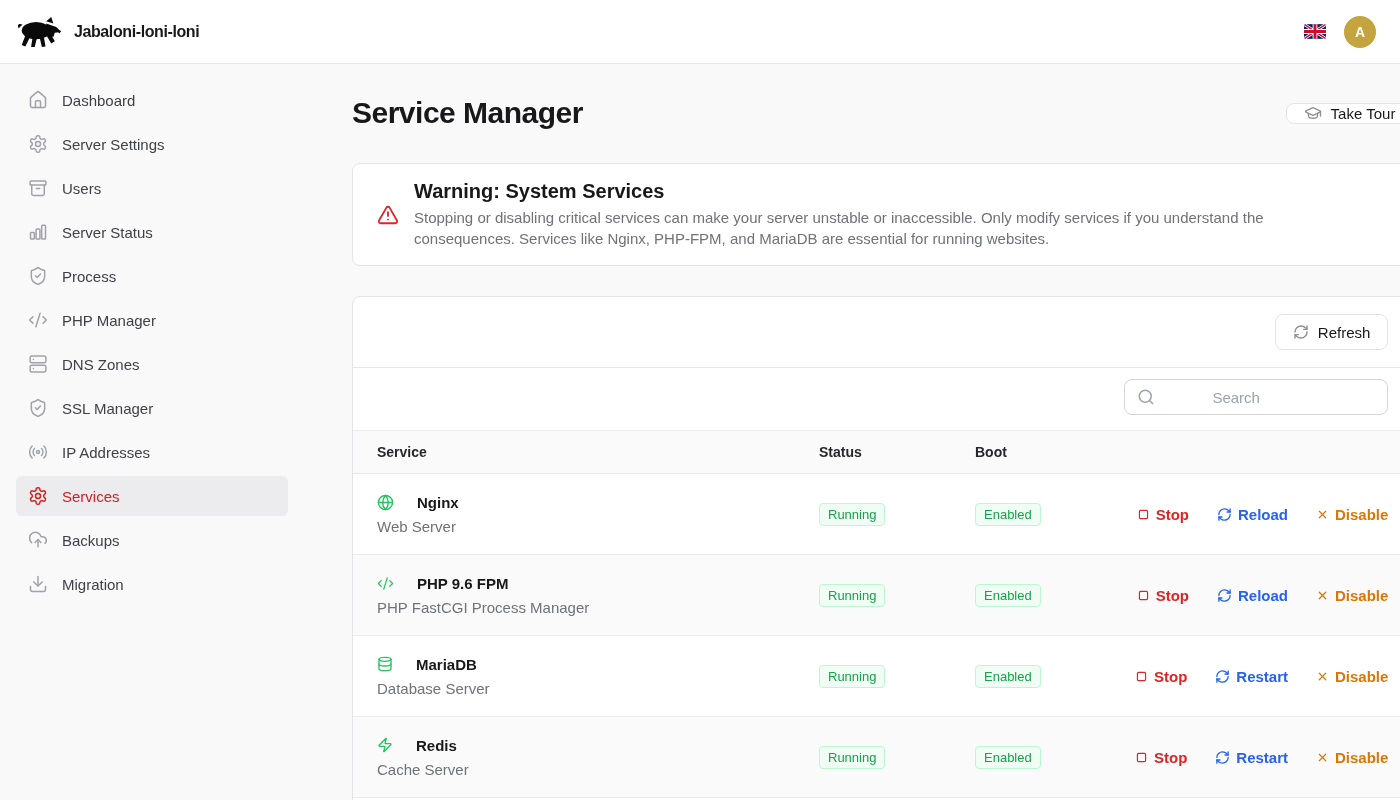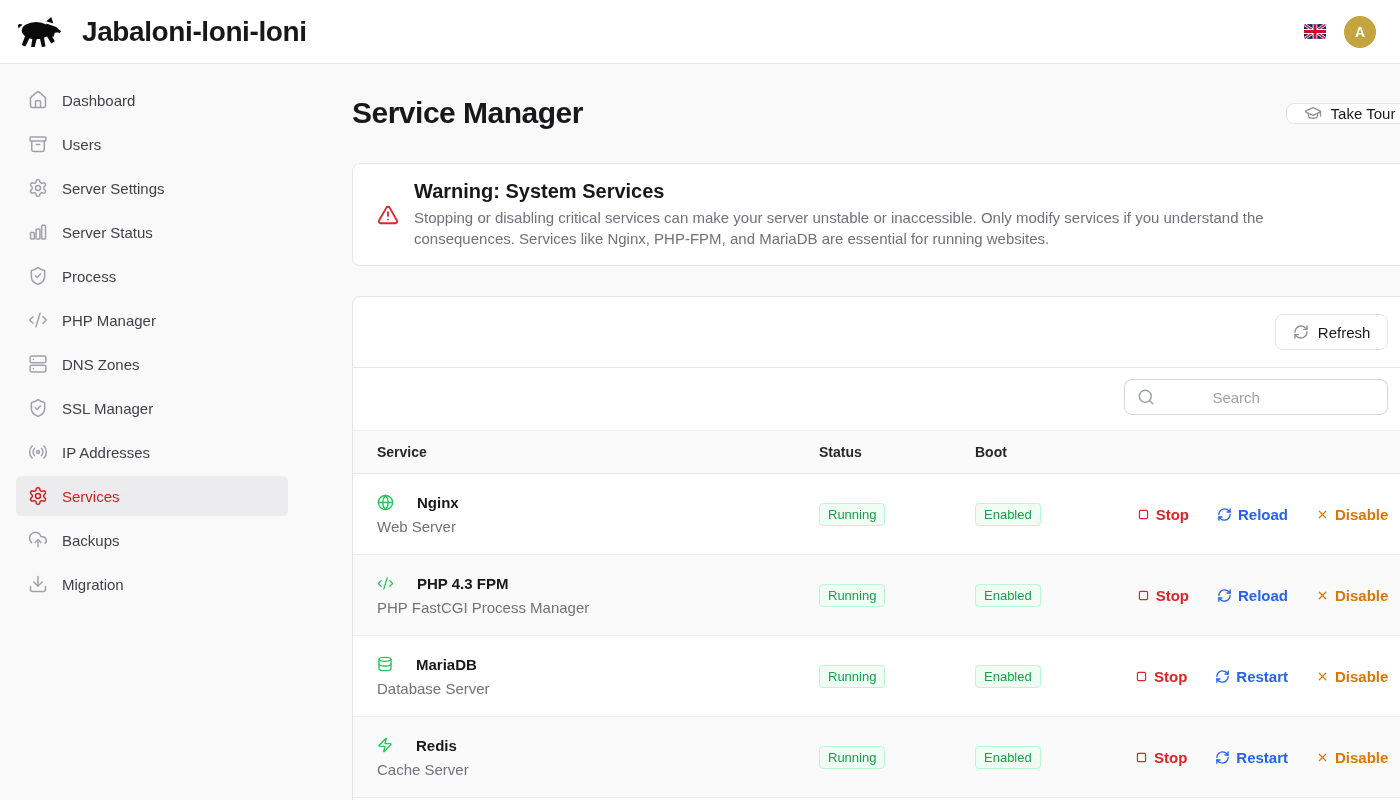--- a/index.html
+++ b/index.html
@@ -3,21 +3,21 @@
 <meta charset="utf-8">
 <style>
   * { margin:0; padding:0; box-sizing:border-box; }
   html,body { width:1400px; height:800px; overflow:hidden; }
   body { font-family:"Liberation Sans", sans-serif; background:#f9f9fa; color:#18181b; }
 
   
   .topbar { height:64px; background:#fff; border-bottom:1px solid #e7e7ea;
             display:flex; align-items:center; padding:0 24px 0 16px; }
   .logo { display:flex; align-items:center; }
-  .app-title { font-size:28px; font-weight:700; letter-spacing:-0.4px; margin-left:20px; }
+  .app-title { font-size:16px; font-weight:700; letter-spacing:-0.4px; margin-left:12px; }
   .topbar-right { margin-left:auto; display:flex; align-items:center; gap:18px; }
   .flag { width:22px; height:15px; border-radius:2px; overflow:hidden; display:block; cursor:pointer; }
   .avatar { width:32px; height:32px; border-radius:50%; background:#c4a43e; color:#fff;
             font-size:14px; font-weight:700; display:flex; align-items:center; justify-content:center; cursor:pointer; }
 
   
   .layout { display:flex; height:736px; }
   .sidebar { width:304px; padding:16px; flex:none; }
   .side-item { display:flex; align-items:center; gap:14px; height:40px; padding:0 12px;
                margin-bottom:4px; border-radius:6px; font-size:15px; color:#3f3f46; cursor:pointer; }
@@ -256,32 +256,32 @@
       <span class="sicon">
           <svg class="ic20">
             <use href="#i-home"></use>
           </svg>
         </span>
       <span>Dashboard</span>
     </div>
     <div class="side-item">
       <span class="sicon">
           <svg class="ic20">
+            <use href="#i-gear"></use>
+          </svg>
+        </span>
+      <span>Server Settings</span>
+    </div>
+    <div class="side-item">
+      <span class="sicon">
+          <svg class="ic20">
             <use href="#i-archive"></use>
           </svg>
         </span>
       <span>Users</span>
-    </div>
-    <div class="side-item">
-      <span class="sicon">
-          <svg class="ic20">
-            <use href="#i-gear"></use>
-          </svg>
-        </span>
-      <span>Server Settings</span>
     </div>
     <div class="side-item">
       <span class="sicon">
           <svg class="ic20">
             <use href="#i-bars"></use>
           </svg>
         </span>
       <span>Server Status</span>
     </div>
     <div class="side-item">
@@ -448,21 +448,21 @@
       </div>
 
       <div class="grid-row trow alt">
         <div>
           <div class="svc-top">
             <span class="svc-icon">
                 <svg class="ic17">
                   <use href="#i-code"></use>
                 </svg>
               </span>
-            <span class="svc-name">PHP 4.3 FPM</span>
+            <span class="svc-name">PHP 9.6 FPM</span>
           </div>
           <div class="svc-desc">PHP FastCGI Process Manager</div>
         </div>
         <div><span class="badge">Running</span></div>
         <div><span class="badge">Enabled</span></div>
         <div class="actions">
           <button class="act stop">
             <span class="aicon">
                 <svg class="ic13">
                   <use href="#i-stop"></use>

